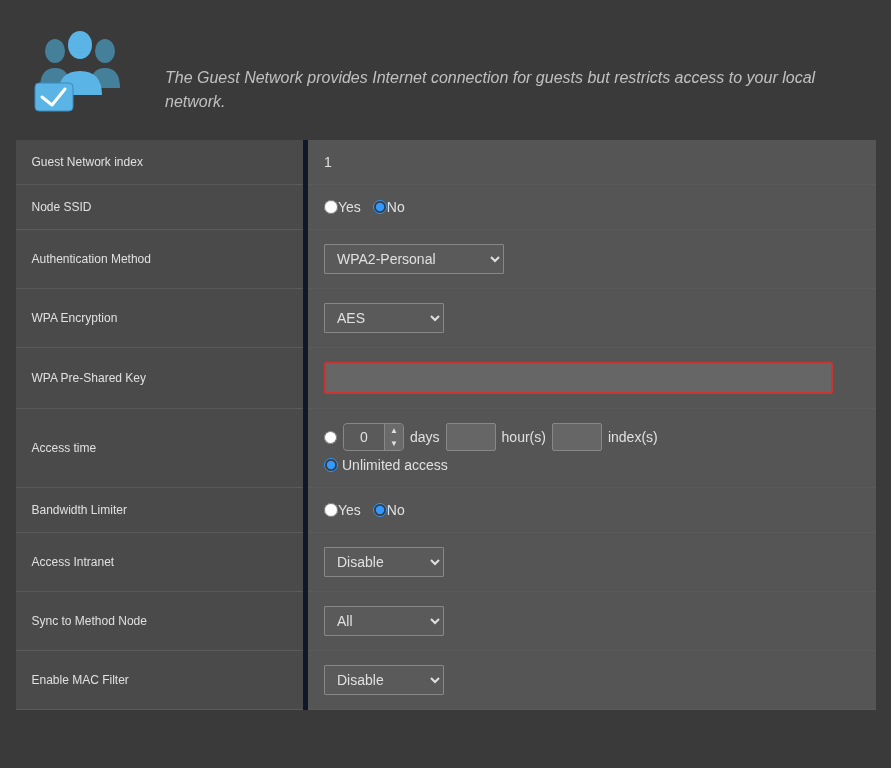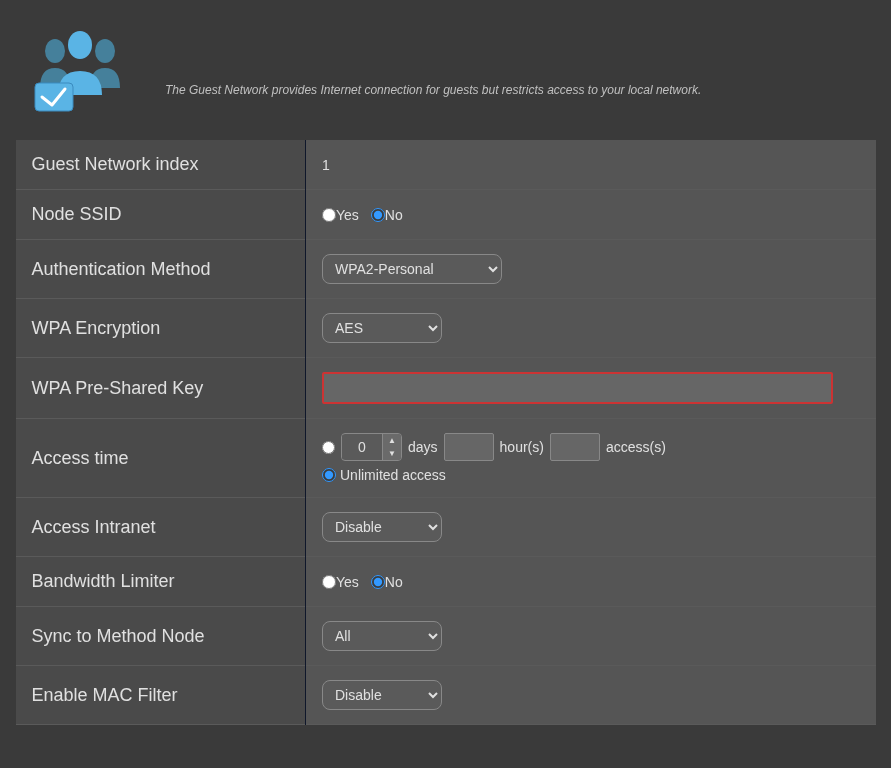--- a/index.html
+++ b/index.html
@@ -24,21 +24,21 @@
       width: 120px;
       height: 100px;
       flex-shrink: 0;
       display: flex;
       align-items: center;
       justify-content: center;
     }
 
     .header-text {
       color: #c0c0c0;
-      font-size: 12px;
+      font-size: 16px;
       font-style: italic;
       line-height: 1.5;
       margin-top: 40px;
     }
 
     .settings-table {
       width: 860px;
       margin: 0 auto;
       border-collapse: collapse;
       background-color: #4a4a4a;
@@ -50,22 +50,22 @@
 
     .settings-table td {
       padding: 14px 16px;
       vertical-align: middle;
     }
 
     .label-cell {
       width: 290px;
       background-color: #4a4a4a;
       color: #e0e0e0;
-      font-size: 18px;
-      border-right: 1px solid #0f172a;
+      font-size: 12px;
+      border-right: 5px solid #0f172a;
     }
 
     .value-cell {
       background-color: #555555;
       color: #e0e0e0;
     }
 
     .text-input {
       width: 95%;
       background-color: #666666;
@@ -76,21 +76,21 @@
       border-radius: 2px;
       outline: none;
     }
 
     .select-input {
       background-color: #5a5a5a;
       border: 1px solid #888;
       color: #e0e0e0;
       padding: 5px 8px;
       font-size: 14px;
-      border-radius: 8px;
+      border-radius: 1px;
       cursor: pointer;
       min-width: 120px;
     }
 
     .select-wide {
       min-width: 180px;
     }
 
     .radio-group {
       display: flex;
@@ -277,58 +277,58 @@
           <input type="text" class="spinner-input" value="0" style="">
           <div class="spinner-buttons">
             <button class="spinner-btn">▲</button>
             <button class="spinner-btn">▼</button>
           </div>
         </div>
         <span>days</span>
         <input type="text" class="small-input" value="" style="">
         <span>hour(s)</span>
         <input type="text" class="small-input" value="" style="">
-        <span>access(s)</span>
+        <span>index(s)</span>
       </div>
       <div class="access-time-second-row">
         <label class="unlimited-label">
           <input type="radio" name="access_time_type" value="unlimited" checked="" style="">
           <span>Unlimited access</span>
         </label>
       </div>
     </td>
   </tr>
 
   <tr>
-    <td class="label-cell">Access Intranet</td>
-    <td class="value-cell">
-      <select class="select-input">
-        <option>Disable</option>
-        <option>Enable</option>
-      </select>
-    </td>
-  </tr>
-
-  <tr>
     <td class="label-cell">Bandwidth Limiter</td>
     <td class="value-cell">
       <div class="radio-group">
         <label class="radio-label">
           <input type="radio" name="bandwidth_limiter" value="yes" style="">
           <span>Yes</span>
         </label>
         <label class="radio-label">
           <input type="radio" name="bandwidth_limiter" value="no" checked="" style="">
           <span>No</span>
         </label>
       </div>
     </td>
   </tr>
 
   <tr>
+    <td class="label-cell">Access Intranet</td>
+    <td class="value-cell">
+      <select class="select-input">
+        <option>Disable</option>
+        <option>Enable</option>
+      </select>
+    </td>
+  </tr>
+
+  <tr>
     <td class="label-cell">Sync to Method Node</td>
     <td class="value-cell">
       <select class="select-input">
         <option>All</option>
         <option>None</option>
       </select>
     </td>
   </tr>
 
   <tr>

